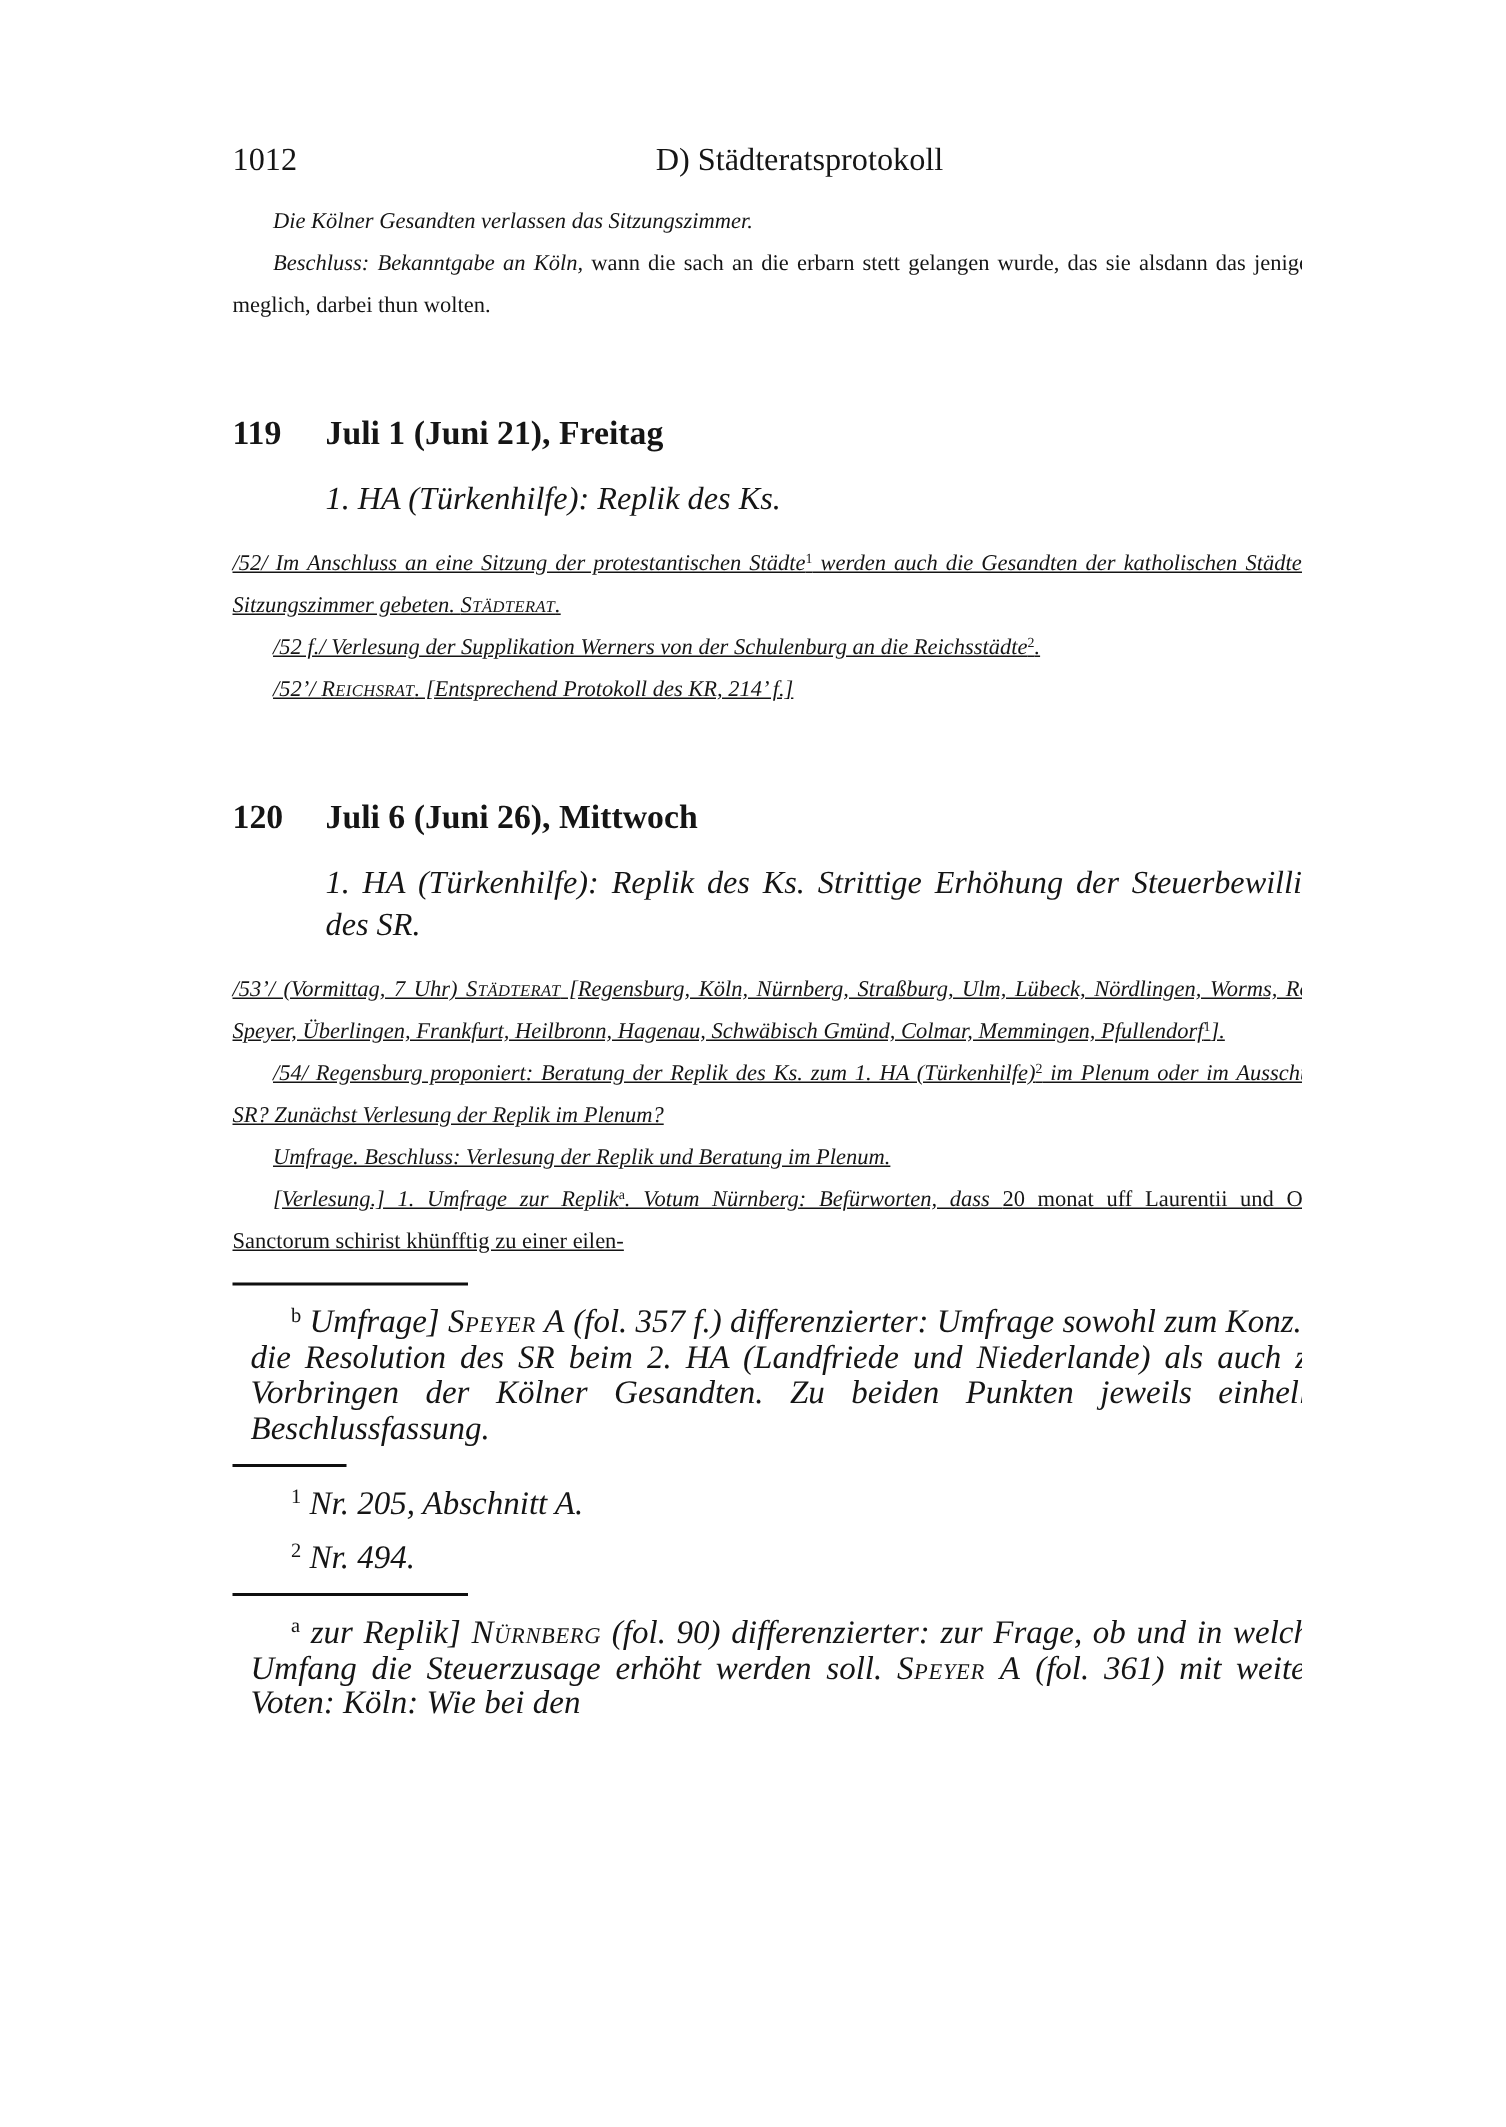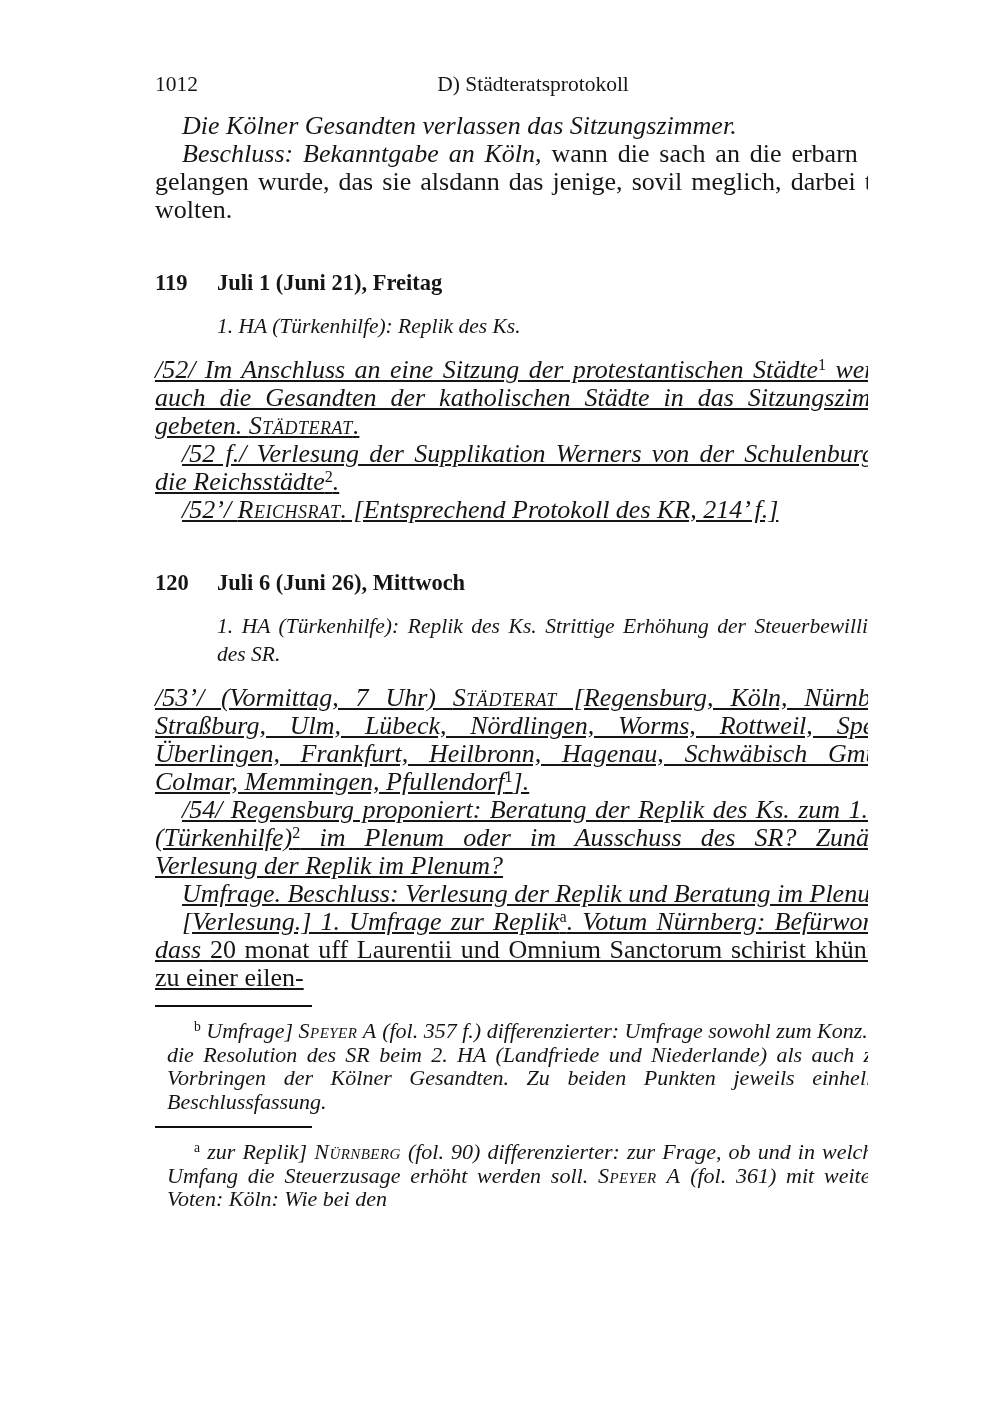--- a/index.html
+++ b/index.html
@@ -20,39 +20,39 @@
   }
   
   .page-header {
     position: relative;
     height: 30px;
     font-size: 21.5px;
     line-height: 28px;
     margin-bottom: 12px;
   }
   .page-num { position: absolute; left: 0; top: 0; }
-  .running-title { display: block; text-align: center; }
+  .running-title { display: block; text-align: center; margin-top: 22px; }
 
   
   p.body {
     margin: 0;
-    font-size: 26px;
+    font-size: 15px;
     line-height: 28px;
     text-align: justify;
   }
   p.ind { text-indent: 27px; }
 
   
   h2.entry-head {
     margin: 44px 0 14px 0;
     font-size: 22.5px;
     line-height: 30px;
     font-weight: bold;
   }
-  h2.entry-head .num { display: inline-block; width: 62px; }
+  h2.entry-head .num { display: inline-block; width: 62px; margin-top: 12px; }
   p.subject {
     margin: 4px 0 16px 62px;
     font-size: 21.5px;
     line-height: 28px;
     font-style: italic;
     text-align: justify;
   }
   .para-block { margin-top: 12px; text-decoration: underline; }
   .para-block.tight { margin-top: 0; }
 
@@ -127,20 +127,25 @@
       </div>
     </section>
 
     <footer class="footnotes">
 
       <div>
         <div class="fn-rule"></div>
         <p class="fn"><span class="run-sup">b</span><span class="run-i"> Umfrage] </span><span class="run-sc">Speyer A</span><span class="run-i"> (fol. 357 f.) differenzierter: Umfrage sowohl zum Konz. für die Resolution des SR beim 2. HA (Landfriede und Niederlande) als auch zum Vorbringen der Kölner Gesandten. Zu beiden Punkten jeweils einhellige Beschlussfassung.</span></p>
       </div>
 
+      <div>
+        <div class="fn-rule short"></div>
+        <p class="fn fn-item"><span class="run-sup">1</span><span class="run-i"> Nr. 205, Abschnitt A.</span></p>
+        <p class="fn fn-item"><span class="run-sup">2</span><span class="run-i"> Nr. 494.</span></p>
+      </div>
 
       <div>
         <div class="fn-rule"></div>
         <p class="fn"><span class="run-sup">a</span><span class="run-i"> zur Replik] </span><span class="run-sc">Nürnberg</span><span class="run-i"> (fol. 90) differenzierter: zur Frage, ob und in welchem Umfang die Steuerzusage erhöht werden soll. </span><span class="run-sc">Speyer A</span><span class="run-i"> (fol. 361) mit weiteren Voten: Köln: Wie bei den</span></p>
       </div>
 
 
     </footer>
 
   </div>

